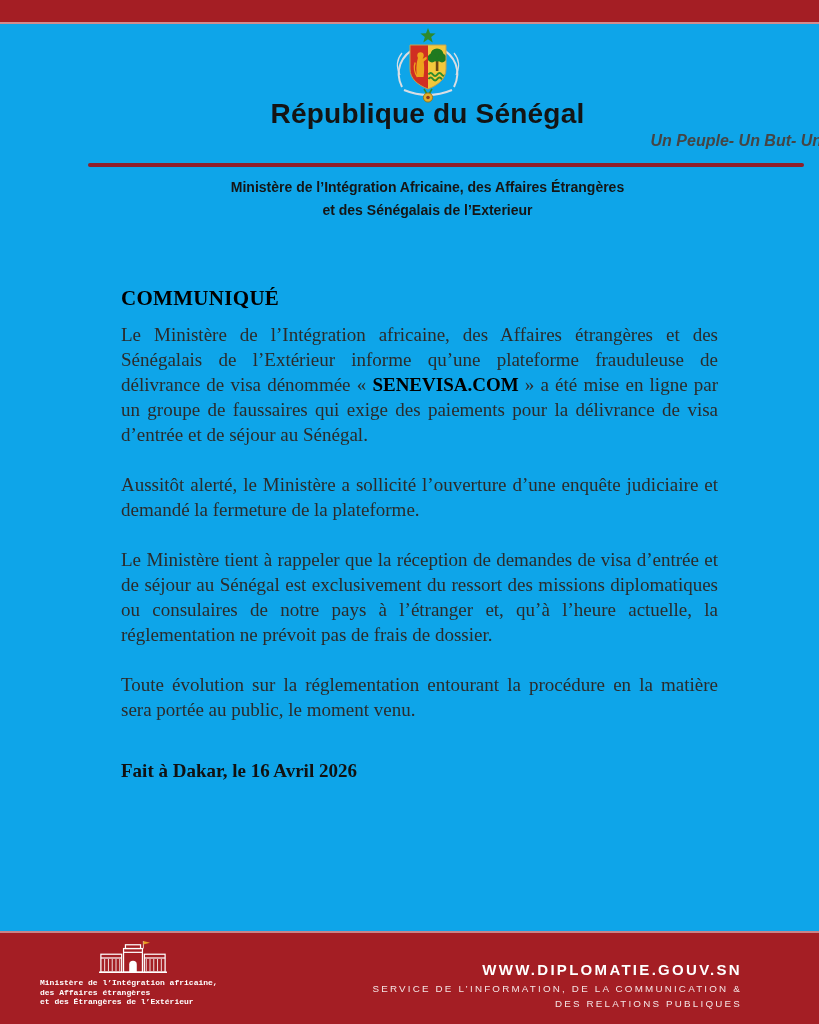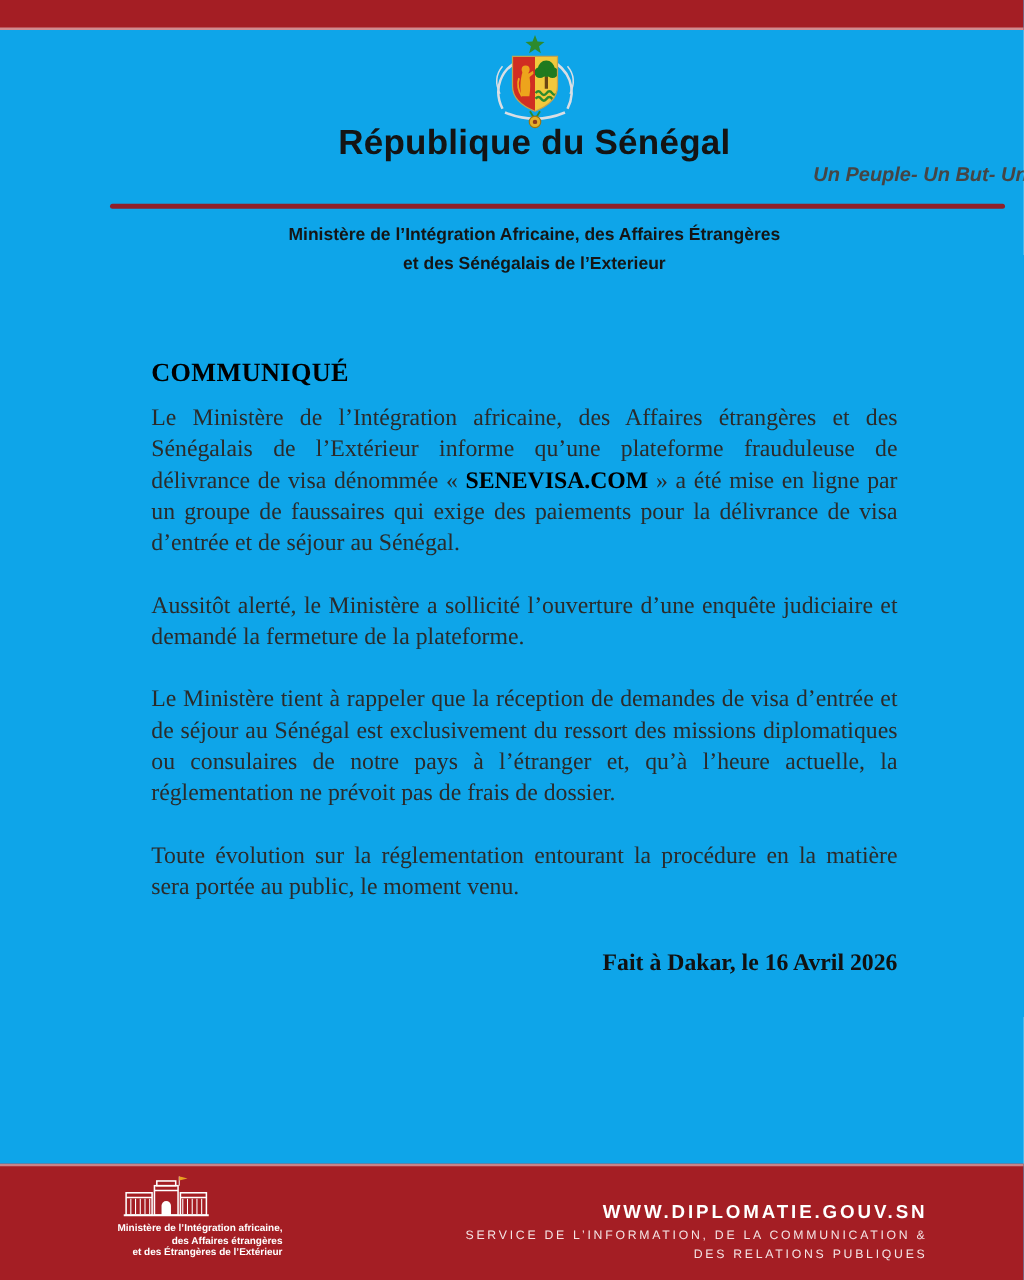--- a/index.html
+++ b/index.html
@@ -21,25 +21,25 @@
   
   .divider{position:absolute;top:163px;left:88px;width:716px;height:4px;background:#8f1f2a;border-radius:2px;}
   
   .ministry{position:absolute;top:176px;left:0;right:0;text-align:center;
     font-size:14px;line-height:23px;font-weight:700;color:#151515;}
   
   .doc{position:absolute;top:286px;left:121px;width:597px;color:#2b2b2b;font-family:Liberation Serif, serif;}
   .doc h2{margin:0 0 11px 0;font-size:21px;line-height:25px;font-weight:700;color:#000;letter-spacing:.3px;}
   .doc p{margin:0 0 25px 0;font-size:19px;line-height:25px;text-align:justify;}
   .doc p strong{color:#000;}
-  .doc p.dateline{text-align:right;font-weight:700;color:#111;margin-bottom:0;margin-top:36px;}
+  .doc p.dateline{text-align:left;font-weight:700;color:#111;margin-bottom:0;margin-top:36px;}
   
   .footer{position:absolute;left:0;top:931px;width:819px;height:93px;
     background:#a41e24;border-top:2px solid #c98388;box-sizing:border-box;}
-  .footer-left{position:absolute;left:40px;top:8px;width:186px;text-align:right;}
+  .footer-left{position:absolute;left:40px;top:8px;width:186px;text-align:left;font-family:Liberation Mono, monospace;}
   .footer-left svg{display:block;margin:0 auto;}
   .footer-org{margin-top:3px;font-size:8px;line-height:9.5px;font-weight:700;color:#ffffff;}
   .footer-right{position:absolute;right:77px;top:28px;text-align:right;}
   .footer-site{font-size:15px;font-weight:700;letter-spacing:2.3px;color:#ffffff;}
   .footer-service{margin-top:4px;font-size:9.8px;line-height:14.5px;letter-spacing:2.2px;color:rgba(255,255,255,0.88);}
 </style>
 </head>
 <body>
 
 <div class="page">

